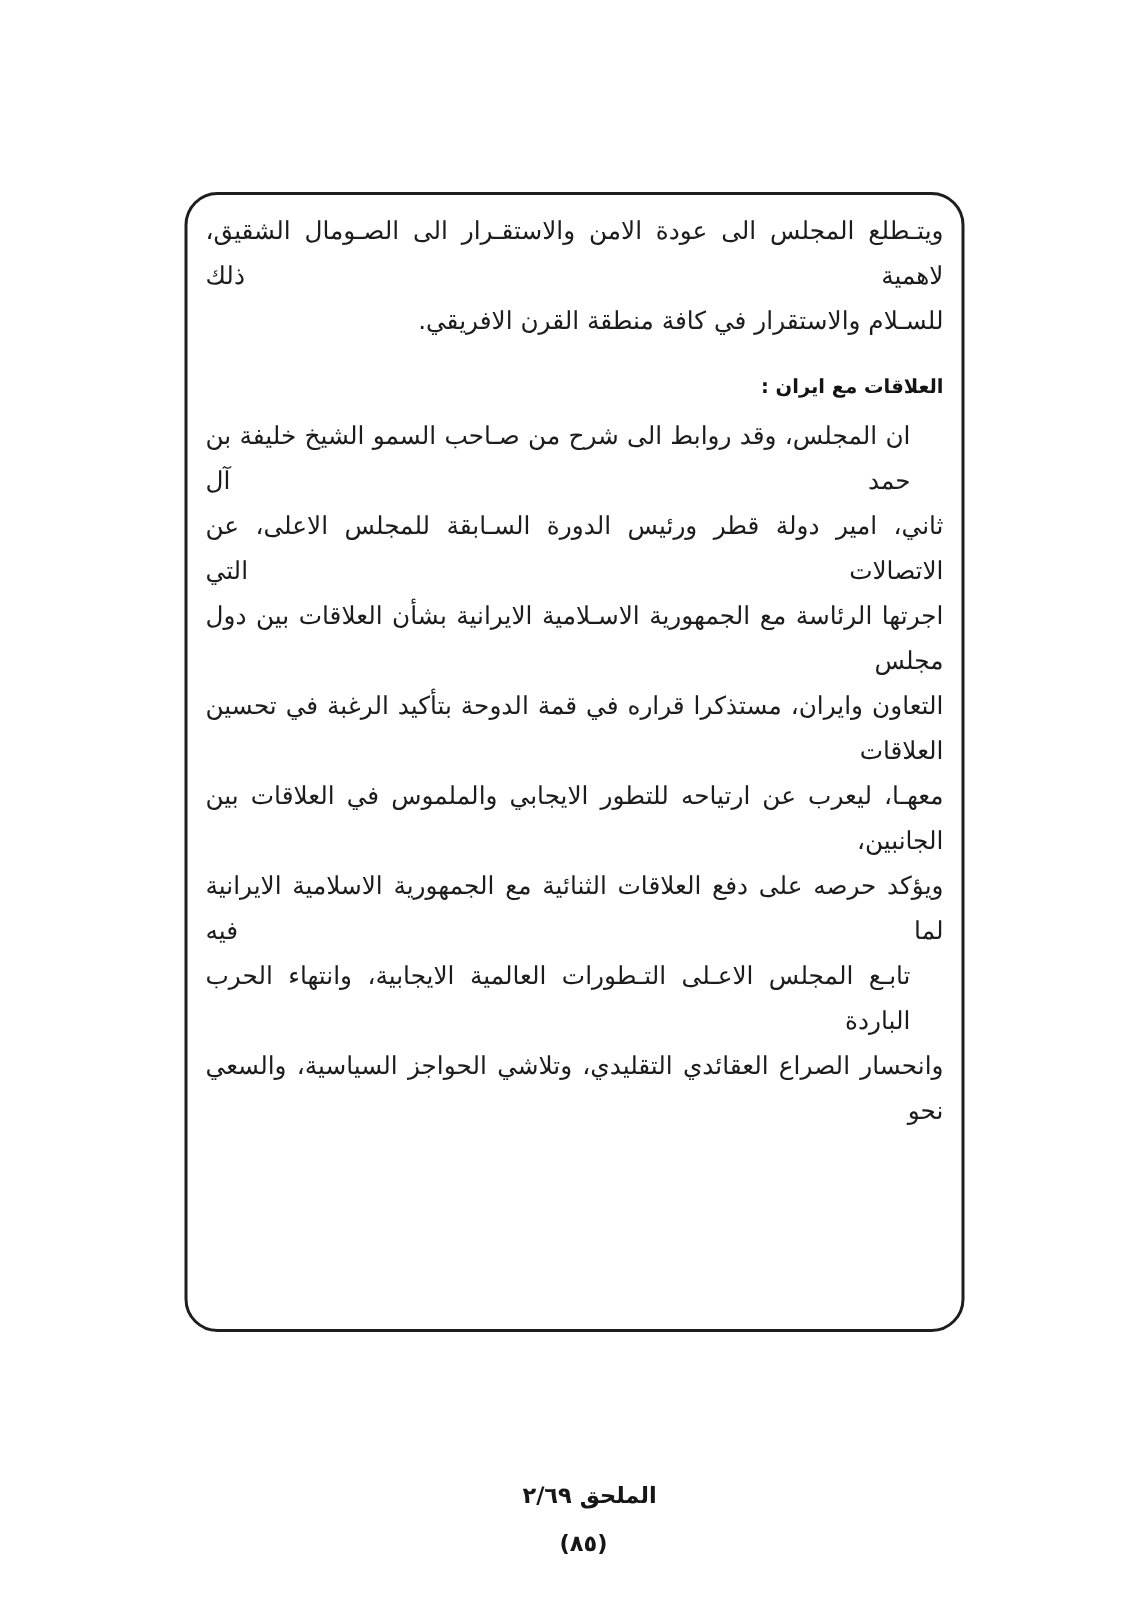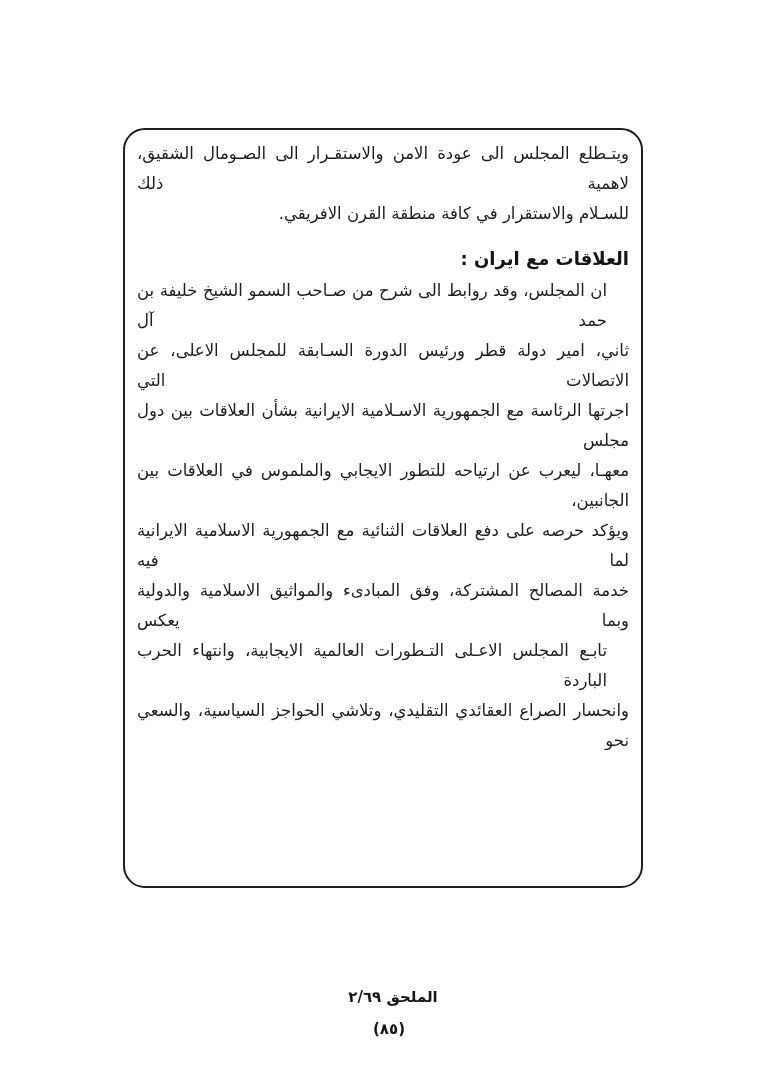--- a/index.html
+++ b/index.html
@@ -30,21 +30,21 @@
     line-height: 30px;
     color: #1c1c1c;
     text-align: justify;
     text-align-last: justify;
     text-justify: inter-word;
     white-space: normal;
   }
   .ln-ind { padding-right: 22px; }
   .ln-end { text-align-last: right; }
   .doc-heading {
-    font-size: 18px;
+    font-size: 13px;
     font-weight: bold;
     line-height: 30px;
     color: #141414;
     text-align: right;
     margin: 15px 0 2px 0;
   }
   .footer-appendix {
     position: absolute;
     left: 0; top: 988px;
     width: 758px;
@@ -75,23 +75,23 @@
   <div class="frame">
 
     <div class="ln">ويتـطلع المجلس الى عودة الامن والاستقـرار الى الصـومال الشقيق، لاهمية ذلك</div>
     <div class="ln ln-end">للسـلام والاستقرار في كافة منطقة القرن الافريقي.</div>
 
     <div class="doc-heading">العلاقات مع ايران :</div>
 
     <div class="ln ln-ind">ان المجلس، وقد روابط الى شرح من صـاحب السمو الشيخ خليفة بن حمد آل</div>
     <div class="ln">ثاني، امير دولة قطر ورئيس الدورة السـابقة للمجلس الاعلى، عن الاتصالات التي</div>
     <div class="ln">اجرتها الرئاسة مع الجمهورية الاسـلامية الايرانية بشأن العلاقات بين دول مجلس</div>
+    <div class="ln">التعاون وايران، مستذكرا قراره في قمة الدوحة بتأكيد الرغبة في تحسين العلاقات</div>
     <div class="ln">معهـا، ليعرب عن ارتياحه للتطور الايجابي والملموس في العلاقات بين الجانبين،</div>
     <div class="ln">ويؤكد حرصه على دفع العلاقات الثنائية مع الجمهورية الاسلامية الايرانية لما فيه</div>
-    <div class="ln">خدمة المصالح المشتركة، وفق المبادىء والمواثيق الاسلامية والدولية وبما يعكس</div>
 
 
     <div class="ln ln-ind">تابـع المجلس الاعـلى التـطورات العالمية الايجابية، وانتهاء الحرب الباردة</div>
     <div class="ln">وانحسار الصراع العقائدي التقليدي، وتلاشي الحواجز السياسية، والسعي نحو</div>
 
   </div>
 
   <div class="footer-appendix">الملحق ٢/٦٩</div>
   <div class="footer-page-number">(٨٥)</div>
 

